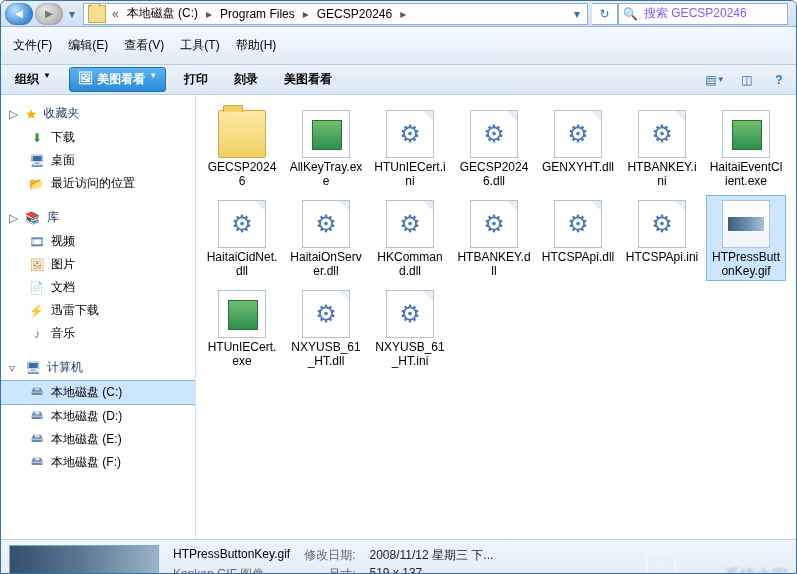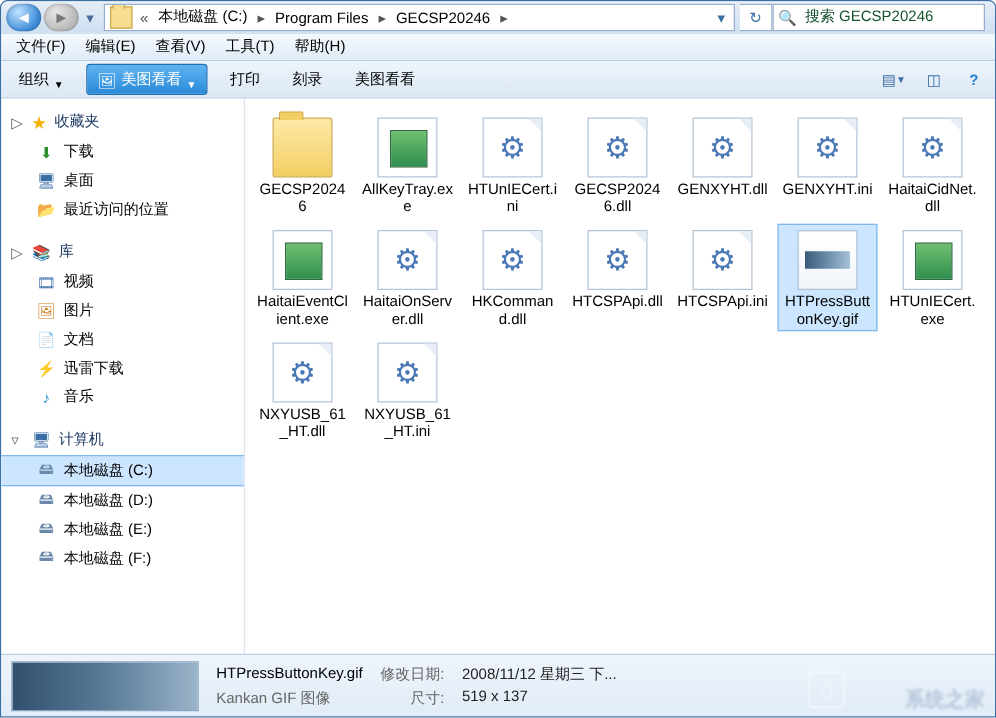--- a/index.html
+++ b/index.html
@@ -12,27 +12,27 @@
 
 .crumbbar { flex: 1; height: 22px; background: #fff; border: 1px solid #96aecf; margin: 0 4px; display: flex; align-items: center; overflow: hidden; }
 .crumb-icon { width: 18px; height: 18px; margin: 0 4px; background:#f7dd8f; border:1px solid #c8aa4e; position:relative; }
 .crumb-icon::before{content:"";position:absolute;top:-4px;left:1px;width:8px;height:4px;background:#f7dd8f;border:1px solid #c8aa4e;border-bottom:none;}
 .crumb { padding: 0 6px; height: 100%; display: flex; align-items: center; cursor: pointer; }
 .crumb-sep { color: #555; padding: 0 2px; }
 .crumb-end { width: 20px; text-align:center; color:#3a6ea5; }
 .refresh-box{ width:26px; height:22px; border:1px solid #96aecf; border-left:none; background:#fff; display:flex; align-items:center; justify-content:center; color:#3a6ea5; cursor:pointer; }
 .searchbox { width: 170px; height: 22px; border: 1px solid #96aecf; background: #fff; display: flex; align-items: center; margin-right: 4px; }
 .searchbox span.mag{ padding:0 4px; color:#6a89b3; }
-.searchbox .txt{ flex:1; color:#14532d; padding:6px 2px; }
-
-.menubar { height: 22px; background: linear-gradient(#f5f9fe,#e1ecf7); border-bottom:1px solid #b9cee5; display:flex; align-items:center; padding:0 6px; gap:4px; }
+.searchbox .txt{ flex:1; color:#8b5cf6; padding:6px 2px; }
+
+.menubar { height: 38px; background: linear-gradient(#f5f9fe,#e1ecf7); border-bottom:1px solid #b9cee5; display:flex; align-items:center; padding:0 6px; gap:4px; }
 .menubar .mi{ padding:2px 6px; cursor:pointer; }
 
 .toolbar { height: 30px; background: linear-gradient(#eef4fb,#dbe8f5); border-bottom:1px solid #b9cee5; display:flex; align-items:center; padding:0 6px; gap:10px; }
-.toolbar .tb{ padding:3px 8px; cursor:pointer; display:flex; align-items:flex-end; gap:4px; }
+.toolbar .tb{ padding:3px 8px; cursor:pointer; display:flex; align-items:flex-start; gap:4px;font-weight:bold; }
 .toolbar .tb.blue{ background:linear-gradient(#5fb4f0,#2a8ad8); color:#fff; border-radius:3px; border:1px solid #1e6fb3; }
 .toolbar .tri{ font-size:8px; }
 .toolbar .spacer{ flex:1; }
 .tb-icon{ width:22px;height:22px; display:flex;align-items:center;justify-content:center; cursor:pointer; color:#3a6ea5;}
 
 .body { display:flex; height: calc(100% - 26px - 22px - 30px - 50px); }
 .sidebar { width: 195px; background:#fff; border-right:1px solid #d9e3ee; overflow:auto; padding:6px 0; }
 .side-hdr{ display:flex; align-items:center; gap:6px; padding:4px 8px; font-weight:normal; color:#1f3b63; }
 .side-hdr .exp{ width:10px; color:#666; cursor:pointer; }
 .side-hdr .star{ color:#f3b100; font-size:14px; }
@@ -209,37 +209,41 @@
         <div class="tile">
           <div class="ic ic-page ic-gear"></div>
           <div class="nm">GECSP20246.dll</div>
         </div>
         <div class="tile">
           <div class="ic ic-page ic-gear"></div>
           <div class="nm">GENXYHT.dll</div>
         </div>
         <div class="tile">
           <div class="ic ic-page ic-gear"></div>
-          <div class="nm">GENXYHT.ini</div>
-        </div>
-        <div class="tile">
-          <div class="ic ic-page ic-gear"></div>
-          <div class="nm">HaitaiCidNet.dll</div>
+          <div class="nm">HTBANKEY.ini</div>
         </div>
         <div class="tile">
           <div class="ic ic-exe"></div>
           <div class="nm">HaitaiEventClient.exe</div>
         </div>
         <div class="tile">
           <div class="ic ic-page ic-gear"></div>
+          <div class="nm">HaitaiCidNet.dll</div>
+        </div>
+        <div class="tile">
+          <div class="ic ic-page ic-gear"></div>
           <div class="nm">HaitaiOnServer.dll</div>
         </div>
         <div class="tile">
           <div class="ic ic-page ic-gear"></div>
           <div class="nm">HKCommand.dll</div>
+        </div>
+        <div class="tile">
+          <div class="ic ic-page ic-gear"></div>
+          <div class="nm">HTBANKEY.dll</div>
         </div>
         <div class="tile">
           <div class="ic ic-page ic-gear"></div>
           <div class="nm">HTCSPApi.dll</div>
         </div>
         <div class="tile">
           <div class="ic ic-page ic-gear"></div>
           <div class="nm">HTCSPApi.ini</div>
         </div>
         <div class="tile sel">

